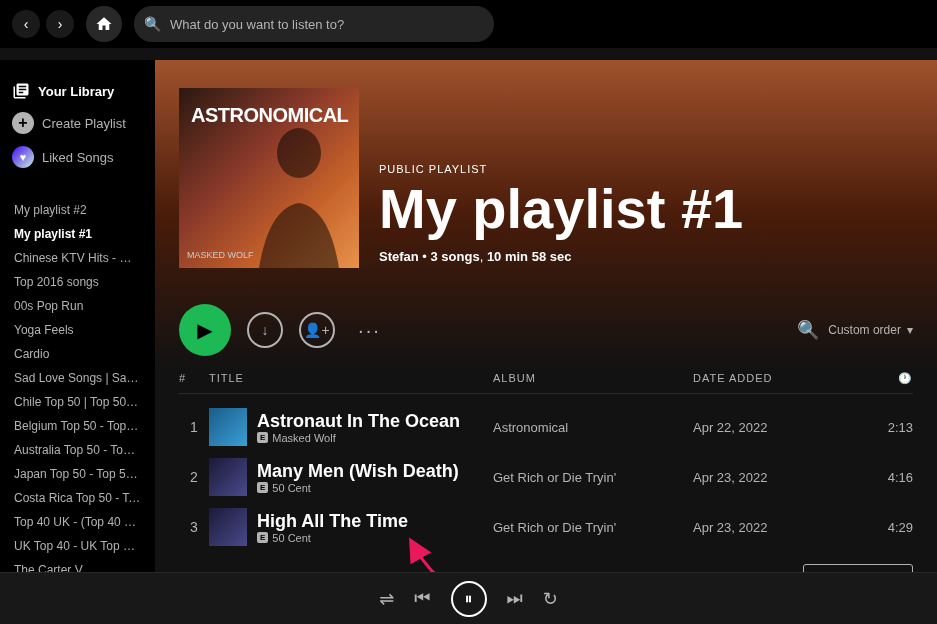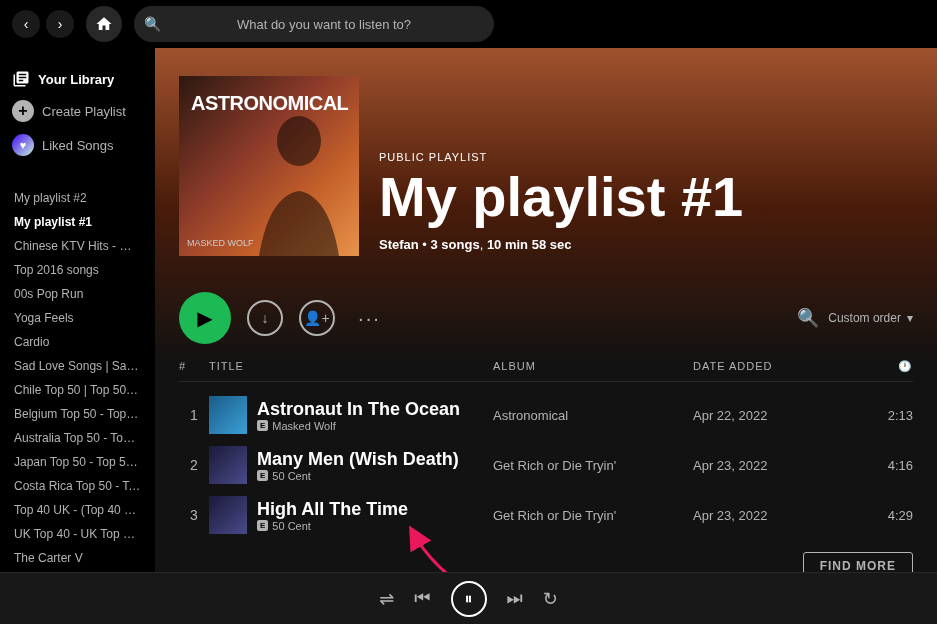--- a/index.html
+++ b/index.html
@@ -59,29 +59,29 @@
     .search-input {
       width: 360px;
       height: 36px;
       background: #242424;
       border-radius: 18px;
       border: none;
       padding: 0 16px 0 36px;
       color: #fff;
       font-size: 13px;
       outline: none;
-      text-align: center;
     }
     .search-input::placeholder { color: #b3b3b3; }
 
     
     .main-layout {
       display: flex;
       flex: 1;
       overflow: hidden;
+      margin-top: 12px;
     }
 
     
     .sidebar {
       width: 155px;
       background: #000;
       flex-shrink: 0;
       display: flex;
       flex-direction: column;
       overflow-y: auto;

